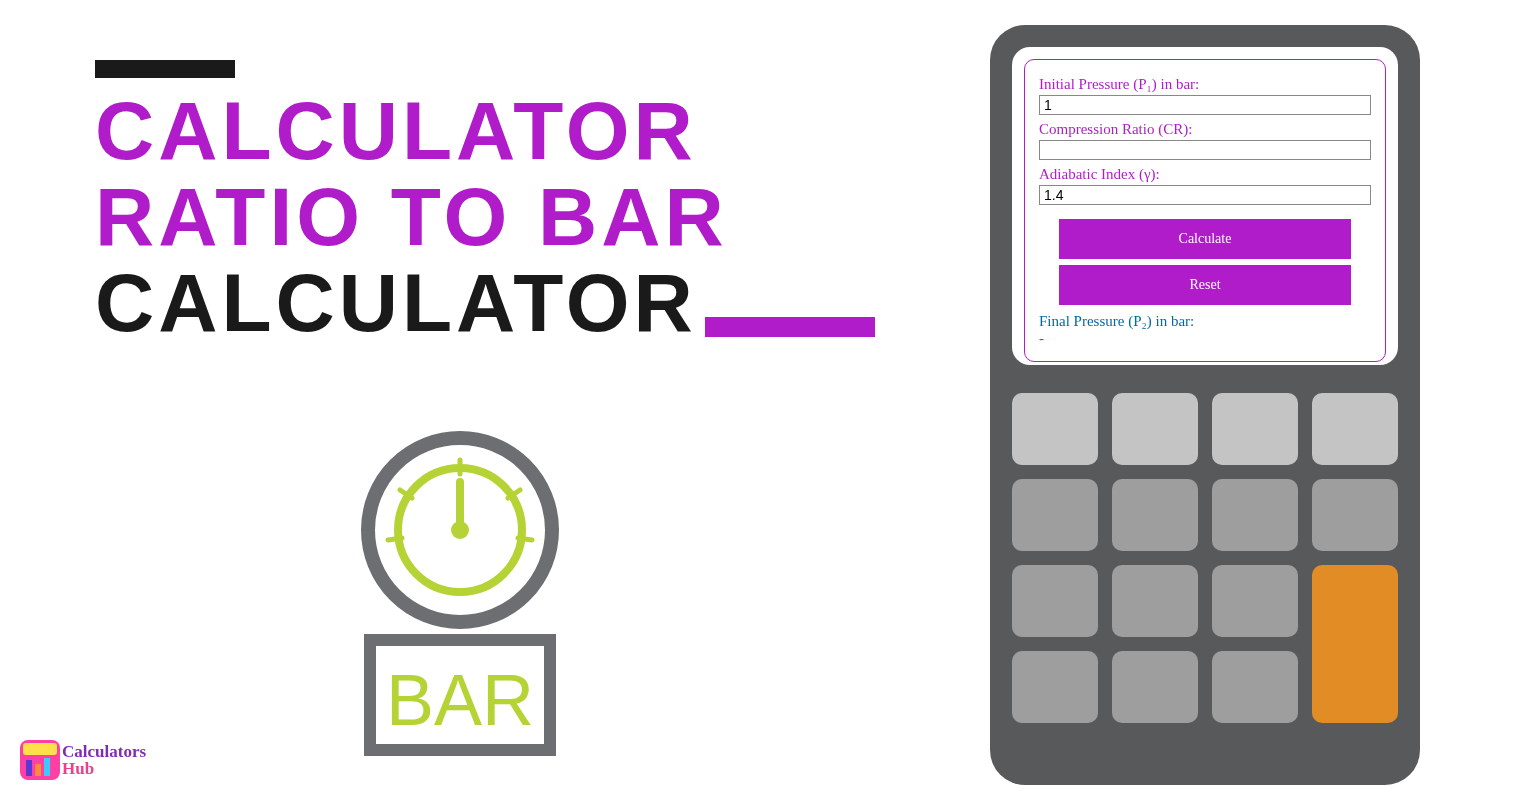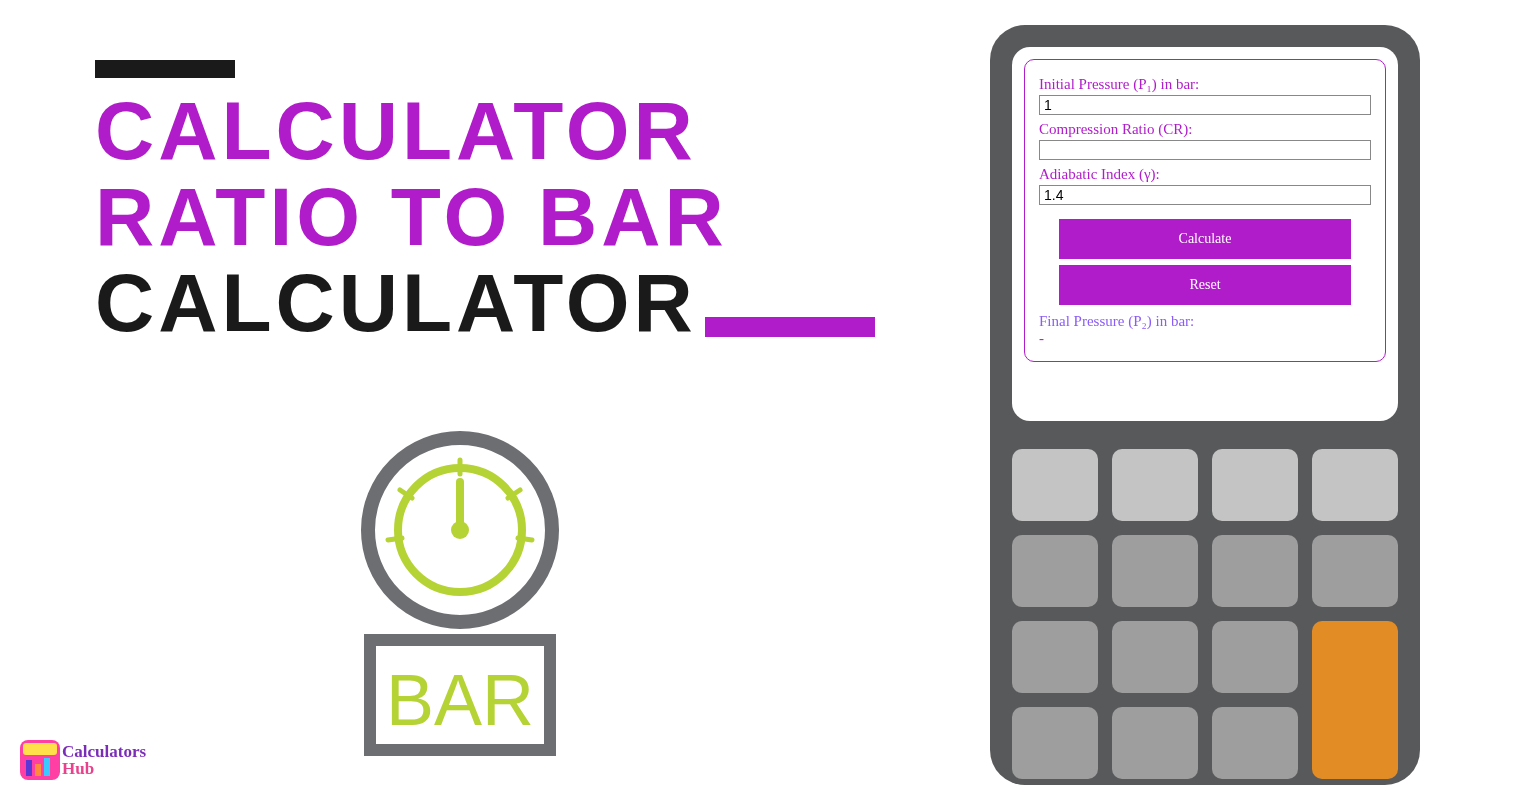--- a/index.html
+++ b/index.html
@@ -56,21 +56,21 @@
       right: 100px;
       top: 25px;
       width: 430px;
       height: 760px;
       background: #58595b;
       border-radius: 35px;
       padding: 22px;
     }
     .screen {
       width: 100%;
-      height: 374px;
+      height: 318px;
       background: #fff;
       border-radius: 18px;
       padding: 12px;
     }
     .form-panel {
       border: 1px solid #b01cc9;
       border-radius: 10px;
       padding: 10px 14px 14px;
       font-family: Georgia, serif;
     }
@@ -97,21 +97,21 @@
       margin: 0 auto 6px;
       background: #b01cc9;
       color: #fff;
       border: none;
       padding: 12px 0;
       font-size: 14px;
       font-family: Georgia, serif;
       cursor: pointer;
     }
     .result-label {
-      color: #8b5cf6;
+      color: #0369a1;
       font-size: 15px;
       margin-top: 8px;
     }
     .result-value {
       color: #b01cc9;
       font-size: 15px;
     }
     
     
     .keypad {

